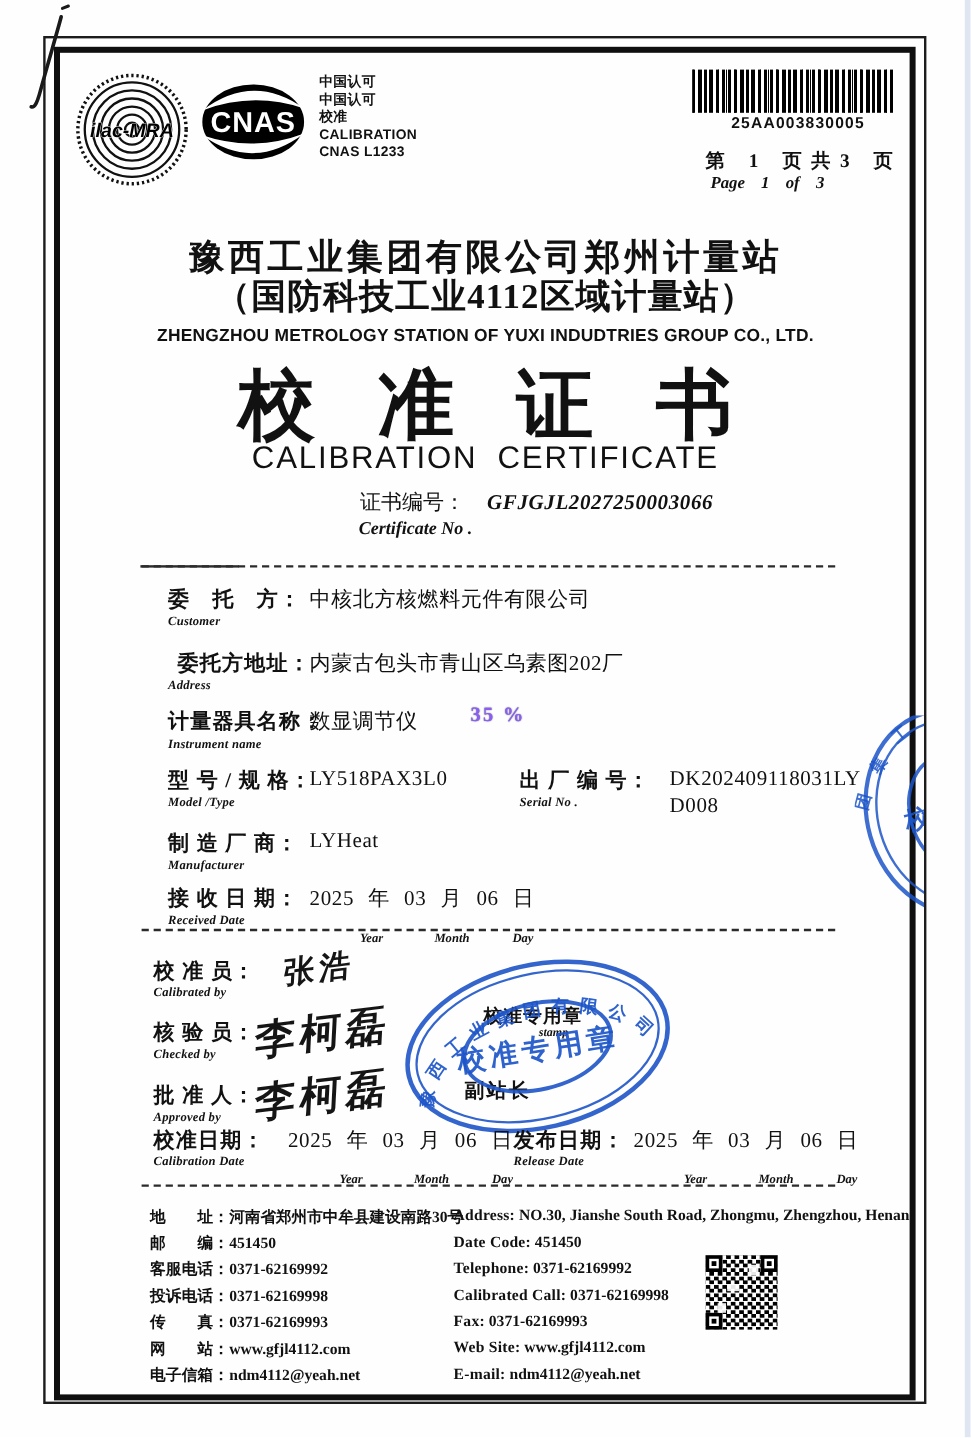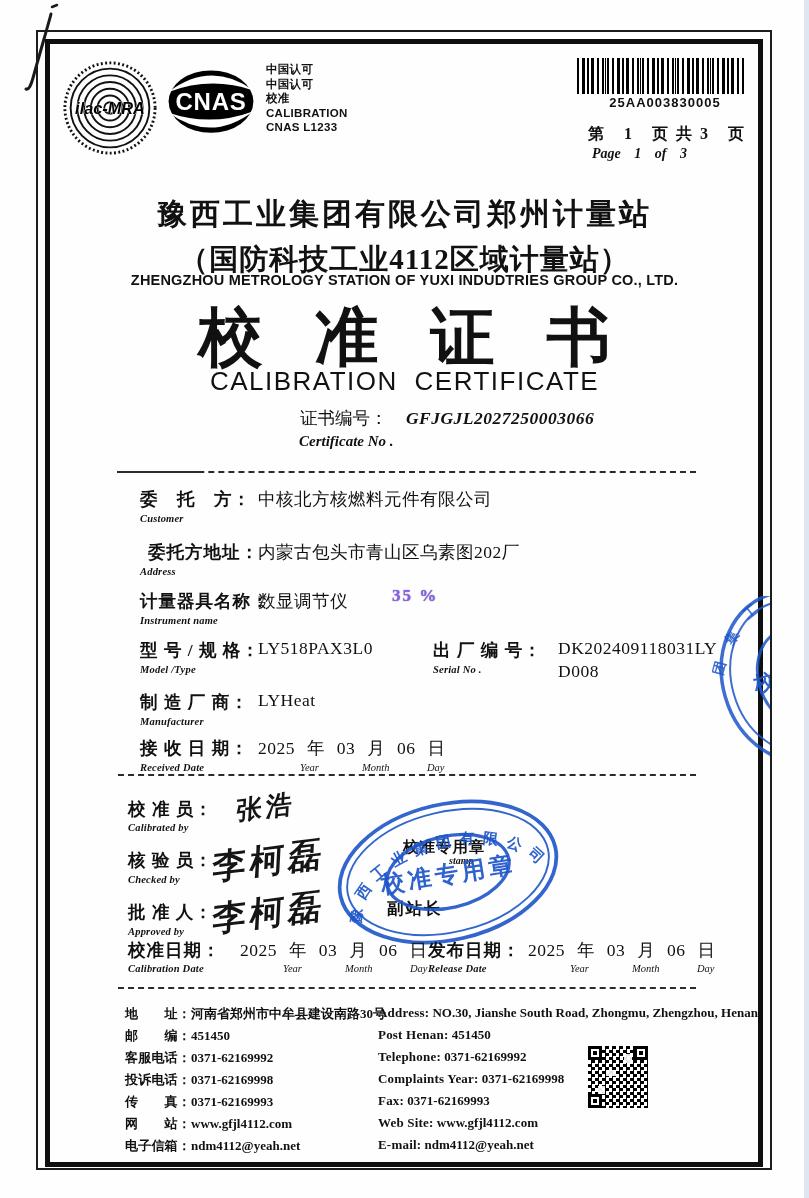--- a/index.html
+++ b/index.html
@@ -20,40 +20,40 @@
       repeating-linear-gradient(90deg,#000 0 2px,#fff 2px 5px),
       repeating-linear-gradient(90deg,#000 0 1px,#fff 1px 7px);
     background-blend-mode:multiply;}
   .barcode-num{left:590px;top:95px;width:150px;text-align:center;font-size:13px;font-weight:bold;
     font-family:"Liberation Sans","DejaVu Sans",sans-serif;letter-spacing:1px;}
   .page-cn{left:588px;top:124px;width:170px;font-size:16px;font-weight:bold;letter-spacing:2px;}
   .page-en{left:592px;top:146px;width:170px;font-size:14px;font-style:italic;font-weight:bold;word-spacing:10px;}
   
   .t-center{left:0;width:100%;text-align:center;}
   .station-cn{top:194px;font-size:30px;font-weight:bold;letter-spacing:3px;}
-  .station-cn2{top:240px;font-size:29px;font-weight:bold;letter-spacing:1px;}
+  .station-cn2{top:228px;font-size:29px;font-weight:bold;letter-spacing:1px;}
   .station-en{top:272px;font-size:14.5px;font-weight:bold;letter-spacing:.2px;
     font-family:"Liberation Sans","DejaVu Sans",sans-serif;}
   .cert-cn{top:294px;font-size:64px;font-weight:900;letter-spacing:52px;padding-left:52px;box-sizing:border-box;}
   .cert-en{top:366px;font-size:26px;letter-spacing:1.5px;word-spacing:8px;font-weight:500;
     font-family:"Liberation Sans","DejaVu Sans",sans-serif;}
   .certno{left:300px;top:406px;font-size:17.5px;}
   .certno b{font-weight:bold;letter-spacing:.5px;font-style:italic;}
   .certno-en{left:299px;top:433px;font-size:15px;font-style:italic;font-weight:bold;}
   
   .dash{position:absolute;left:118px;width:578px;border-top:2.5px dashed #2b2b2b;}
   .dash-solid::before{content:"";position:absolute;left:-1px;top:-2.5px;width:82px;border-top:2.5px solid #2b2b2b;}
   
   .flabel{position:absolute;font-size:17.5px;font-weight:bold;letter-spacing:1px;}
   .fsub{position:absolute;font-size:10.5px;font-style:italic;font-weight:bold;letter-spacing:.2px;}
   .fval{position:absolute;font-size:17.5px;letter-spacing:.5px;}
   .stamp35{position:absolute;left:392px;top:586px;font-size:17px;font-weight:bold;letter-spacing:2px;
     color:#8b5cf6;text-shadow:0 0 1px #8a9099, 0 0 1px #8a9099;}
   .dateval{word-spacing:7px;}
-  .unit{position:absolute;font-size:10.5px;font-style:italic;font-weight:normal;}
+  .unit{position:absolute;font-size:10.5px;font-style:italic;font-weight:bold;margin-top:15px;}
   
   .sig{position:absolute;font-weight:bold;transform:rotate(-7deg) skewX(-10deg);letter-spacing:4px;color:#151515;}
   .stamp-print{position:absolute;left:403px;top:837px;font-size:15.5px;font-weight:bold;letter-spacing:1px;}
   .stamp-print-en{position:absolute;left:449px;top:855px;font-size:10px;font-style:italic;font-weight:bold;}
   .deputy{position:absolute;left:387px;top:898px;font-size:16.5px;font-weight:bold;letter-spacing:2px;}
   .stamp-svg{position:absolute;left:328px;top:792px;width:240px;height:160px;}
   .edge-stamp{position:absolute;left:712px;top:596px;width:58px;height:180px;overflow:hidden;}
   
   .f-row{position:absolute;font-size:13px;font-weight:bold;white-space:nowrap;}
   .f-row .lv{letter-spacing:.2px;}
@@ -211,23 +211,23 @@
 
   <div class="f-row" style="left:125px;top:1005px"><span class="lv">地　　址：</span><span>河南省郑州市中牟县建设南路30号</span></div>
   <div class="f-row" style="left:125px;top:1027px"><span class="lv">邮　　编：</span><span>451450</span></div>
   <div class="f-row" style="left:125px;top:1049px"><span class="lv">客服电话：</span><span>0371-62169992</span></div>
   <div class="f-row" style="left:125px;top:1071px"><span class="lv">投诉电话：</span><span>0371-62169998</span></div>
   <div class="f-row" style="left:125px;top:1093px"><span class="lv">传　　真：</span><span>0371-62169993</span></div>
   <div class="f-row" style="left:125px;top:1115px"><span class="lv">网　　站：</span><span>www.gfjl4112.com</span></div>
   <div class="f-row" style="left:125px;top:1137px"><span class="lv">电子信箱：</span><span>ndm4112@yeah.net</span></div>
 
   <div class="f-row" style="left:378px;top:1005px"><span class="lv">Address:</span>&nbsp;<span>NO.30,  Jianshe South Road,  Zhongmu,  Zhengzhou,  Henan</span></div>
-  <div class="f-row" style="left:378px;top:1027px"><span class="lv">Post Henan:</span>&nbsp;<span>451450</span></div>
+  <div class="f-row" style="left:378px;top:1027px"><span class="lv">Date Code:</span>&nbsp;<span>451450</span></div>
   <div class="f-row" style="left:378px;top:1049px"><span class="lv">Telephone:</span>&nbsp;<span>0371-62169992</span></div>
-  <div class="f-row" style="left:378px;top:1071px"><span class="lv">Complaints Year:</span>&nbsp;<span>0371-62169998</span></div>
+  <div class="f-row" style="left:378px;top:1071px"><span class="lv">Calibrated Call:</span>&nbsp;<span>0371-62169998</span></div>
   <div class="f-row" style="left:378px;top:1093px"><span class="lv">Fax:</span>&nbsp;<span>0371-62169993</span></div>
   <div class="f-row" style="left:378px;top:1115px"><span class="lv">Web Site:</span>&nbsp;<span>www.gfjl4112.com</span></div>
   <div class="f-row" style="left:378px;top:1137px"><span class="lv">E-mail:</span>&nbsp;<span>ndm4112@yeah.net</span></div>
 
   <div class="qr">
     <div class="finder fd1"></div>
     <div class="finder fd2"></div>
     <div class="finder fd3"></div>
   </div>
 

